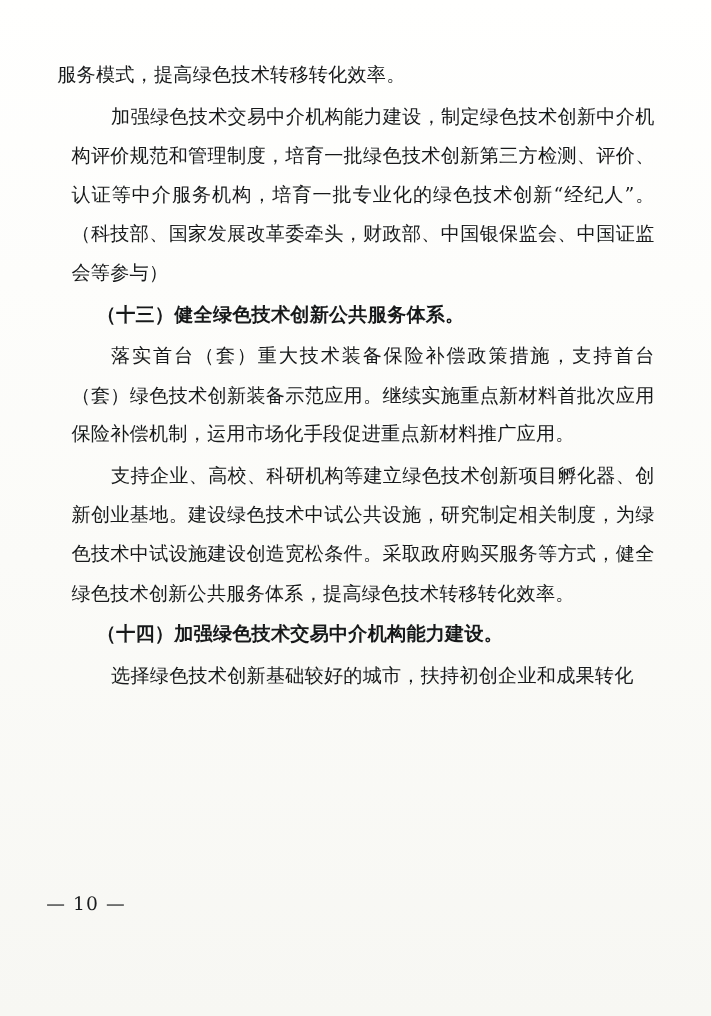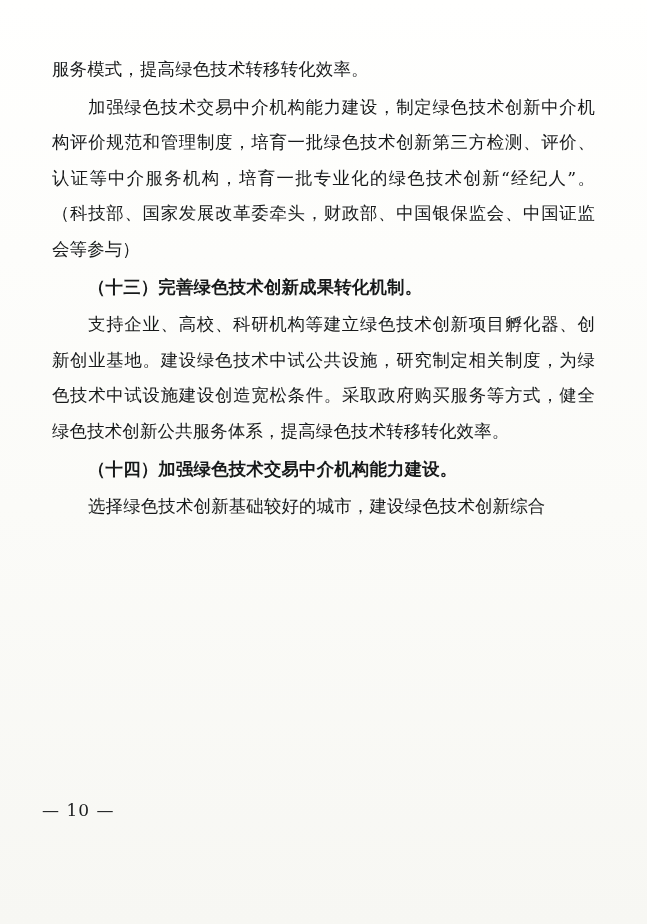--- a/index.html
+++ b/index.html
@@ -39,49 +39,51 @@
     line-height: 35.6px;
     color: #17191a;
     text-align: justify;
     text-justify: inter-character;
     letter-spacing: 0.2px;
     font-family: "DejaVu Serif", serif;
     text-indent: 0;
   }
   p.indent {
     text-indent: 36px;
+    margin-left: 13px;
   }
   p.heading {
     text-indent: 36px;
     font-weight: bold;
   }
   .footer {
     position: absolute;
     left: 0;
     right: 0;
-    bottom: 104px;
+    bottom: 92px;
     z-index: 2;
     text-align: left;
     padding-left: 42px;
   }
   .page-number {
     font-size: 17px;
     color: #1a1c1d;
     letter-spacing: 1px;
     font-family: "DejaVu Serif", serif;
   }
 </style>
 </head>
 <body>
 
 <div class="page">
   <div class="content">
     <p class="para">服务模式，提高绿色技术转移转化效率。</p>
     <p class="para indent">加强绿色技术交易中介机构能力建设，制定绿色技术创新中介机构评价规范和管理制度，培育一批绿色技术创新第三方检测、评价、认证等中介服务机构，培育一批专业化的绿色技术创新“经纪人”。（科技部、国家发展改革委牵头，财政部、中国银保监会、中国证监会等参与）</p>
-    <p class="para heading">（十三）完善绿色技术创新成果转化机制。</p>
+    <p class="para heading">（十三）健全绿色技术创新公共服务体系。</p>
+    <p class="para indent">落实首台（套）重大技术装备保险补偿政策措施，支持首台（套）绿色技术创新装备示范应用。继续实施重点新材料首批次应用保险补偿机制，运用市场化手段促进重点新材料推广应用。</p>
     <p class="para indent">支持企业、高校、科研机构等建立绿色技术创新项目孵化器、创新创业基地。建设绿色技术中试公共设施，研究制定相关制度，为绿色技术中试设施建设创造宽松条件。采取政府购买服务等方式，健全绿色技术创新公共服务体系，提高绿色技术转移转化效率。</p>
     <p class="para heading">（十四）加强绿色技术交易中介机构能力建设。</p>
-    <p class="para indent">选择绿色技术创新基础较好的城市，建设绿色技术创新综合</p>
+    <p class="para indent">选择绿色技术创新基础较好的城市，扶持初创企业和成果转化</p>
   </div>
   <div class="footer">
     <span class="page-number">— 10 —</span>
   </div>
 </div>
 
 </body></html>

